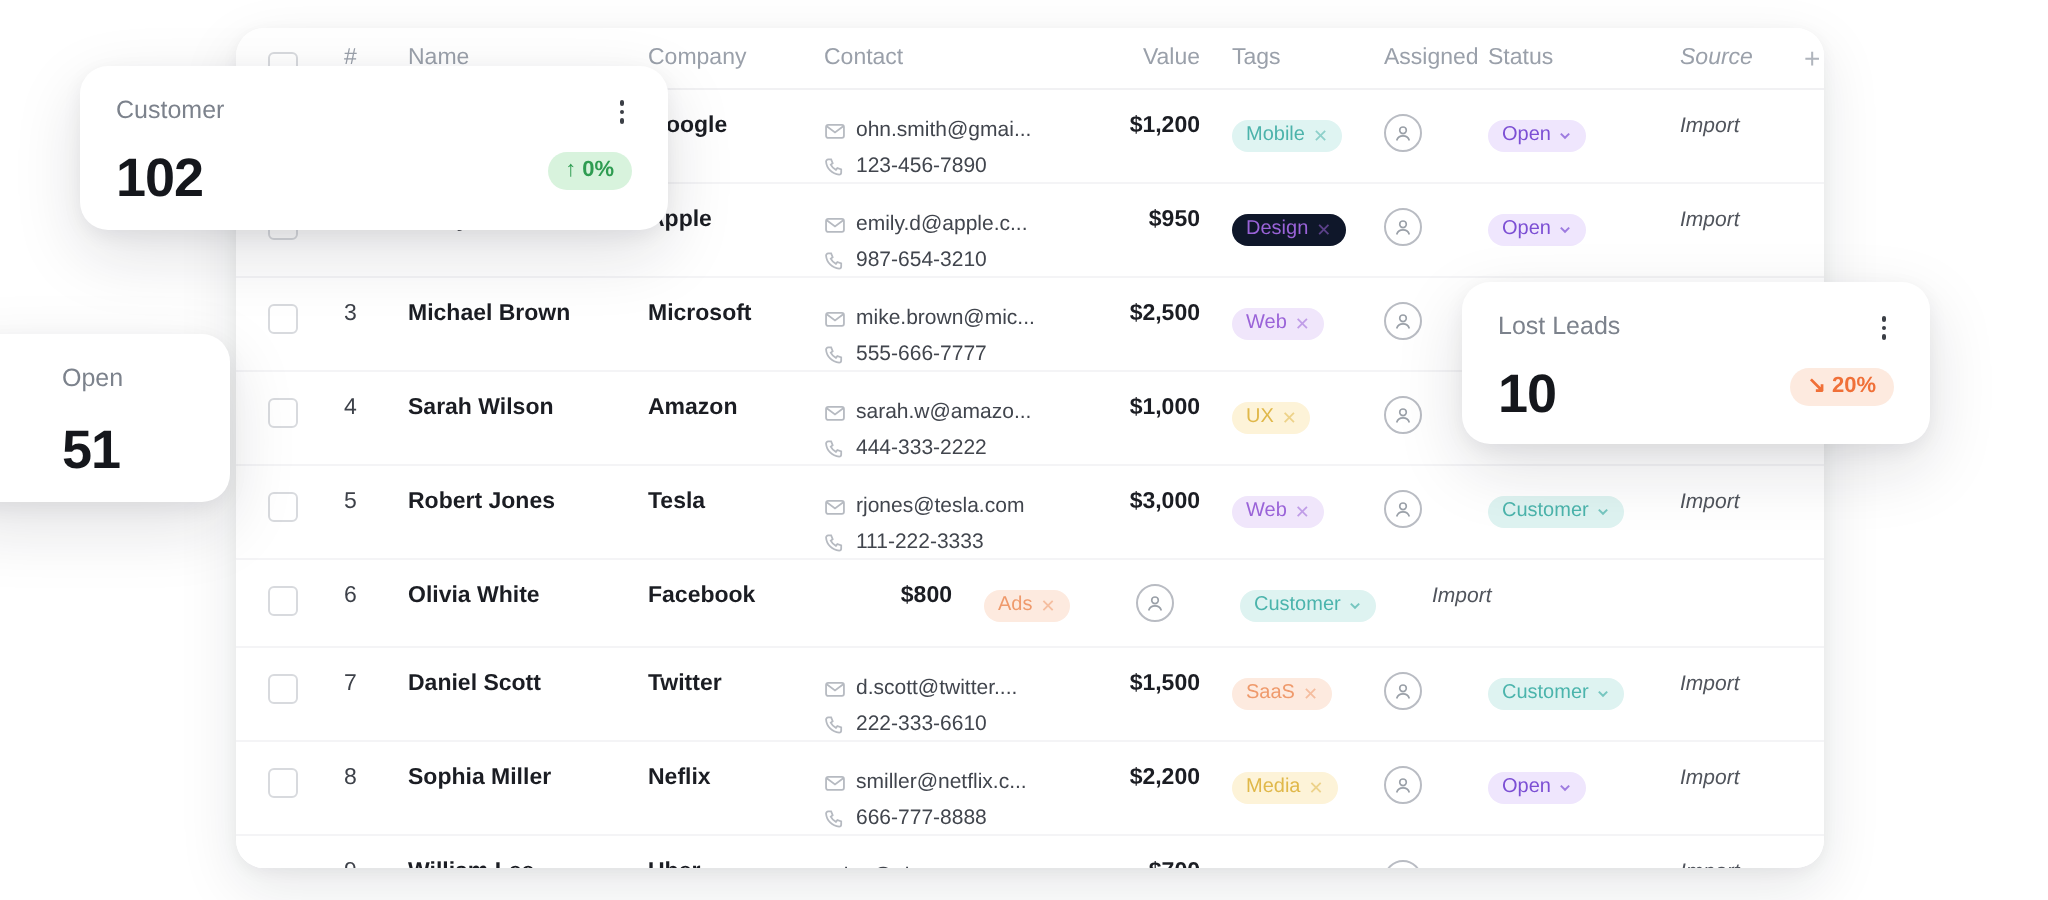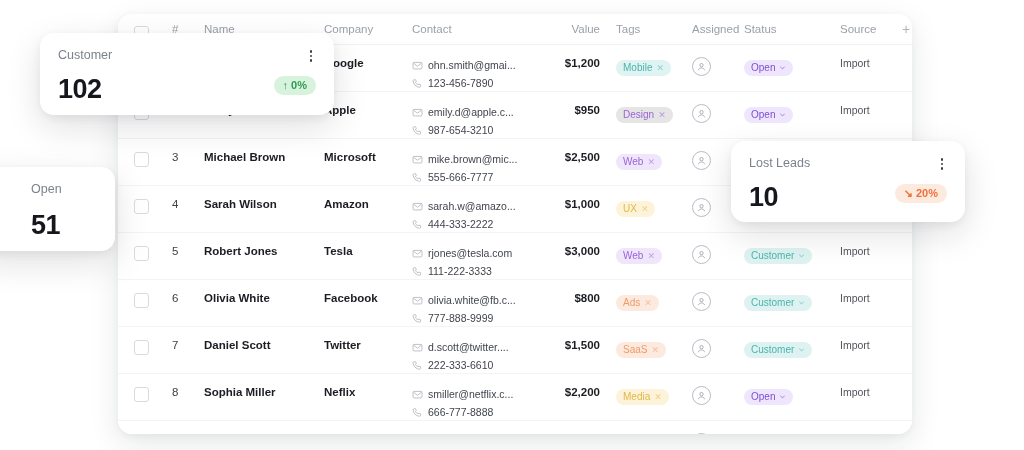--- a/index.html
+++ b/index.html
@@ -54,21 +54,21 @@
   
   .c-check   { width: 46px; flex: 0 0 46px; display:flex; justify-content:center; }
   .c-num     { width: 40px; flex: 0 0 40px; text-align: left; padding-left: 8px; box-sizing: border-box;}
   .c-name    { width: 120px; flex: 0 0 120px; }
   .c-company { width: 88px;  flex: 0 0 88px; }
   .c-contact { width: 124px; flex: 0 0 124px; }
   .c-value   { width: 64px;  flex: 0 0 64px; text-align: right; }
   .c-tags    { width: 80px;  flex: 0 0 80px; padding-left: 16px; box-sizing: border-box;}
   .c-assign  { width: 64px;  flex: 0 0 64px; padding-left: 12px; box-sizing: border-box;}
   .c-status  { width: 96px;  flex: 0 0 96px; }
-  .c-source  { width: 62px;  flex: 0 0 62px; }
+  .c-source  { width: 62px;  flex: 0 0 62px; font-style: italic; }
   .c-plus    { width: 30px;  flex: 0 0 30px; }
 
   .thead .c-num { padding-left: 8px; }
 
   .cell-pad { padding-top: 12px; }
 
   .chk {
     width: 13px; height: 13px;
     border: 1px solid #d8dade;
     border-radius: 3px;
@@ -286,21 +286,21 @@
           <div class="contact-line">
             <span class="ico">
               <svg width="11" height="11" viewBox="0 0 16 16" fill="none" stroke="currentColor" stroke-width="1.3">
                 <path d="M3 2.5h2.2l1.1 2.8-1.4 1a8.5 8.5 0 0 0 3.8 3.8l1-1.4 2.8 1.1V12c0 .8-.7 1.5-1.5 1.5A10.2 10.2 0 0 1 1.5 4C1.5 3.2 2.2 2.5 3 2.5z"></path>
               </svg>
             </span>
             <span class="txt">987-654-3210</span>
           </div>
         </div>
         <div class="c-value cell-pad value">$950</div>
-        <div class="c-tags cell-pad"><span class="tag" style="background:#e5e5e5;color:#9a63d8">
+        <div class="c-tags cell-pad"><span class="tag" style="background:#0f172a;color:#9a63d8">
             <span>Design</span>
             <span class="x">✕</span>
           </span></div>
         <div class="c-assign cell-pad">
           <span class="avatar">
             <svg width="11" height="11" viewBox="0 0 16 16" fill="none" stroke="#9aa0a8" stroke-width="1.2">
               <circle cx="8" cy="6" r="2.4"></circle>
               <path d="M3.4 13.4c.7-2.2 2.5-3.3 4.6-3.3s3.9 1.1 4.6 3.3"></path>
             </svg>
           </span>
@@ -458,39 +458,20 @@
         <div class="c-source cell-pad source">Import</div>
         <div class="c-plus"></div>
       </div>
       <div class="trow">
         <div class="c-check">
           <div class="chk"></div>
         </div>
         <div class="c-num cell-pad num">6</div>
         <div class="c-name cell-pad name">Olivia White</div>
         <div class="c-company cell-pad company">Facebook</div>
-        <div class="c-contact cell-pad">
-          <div class="contact-line">
-            <span class="ico">
-              <svg width="11" height="11" viewBox="0 0 16 16" fill="none" stroke="currentColor" stroke-width="1.3">
-                <rect x="1.5" y="3.5" width="13" height="9.5" rx="1.5"></rect>
-                <path d="M2 4.5l6 4.5 6-4.5"></path>
-              </svg>
-            </span>
-            <span class="txt">olivia.white@fb.c...</span>
-          </div>
-          <div class="contact-line">
-            <span class="ico">
-              <svg width="11" height="11" viewBox="0 0 16 16" fill="none" stroke="currentColor" stroke-width="1.3">
-                <path d="M3 2.5h2.2l1.1 2.8-1.4 1a8.5 8.5 0 0 0 3.8 3.8l1-1.4 2.8 1.1V12c0 .8-.7 1.5-1.5 1.5A10.2 10.2 0 0 1 1.5 4C1.5 3.2 2.2 2.5 3 2.5z"></path>
-              </svg>
-            </span>
-            <span class="txt">777-888-9999</span>
-          </div>
-        </div>
         <div class="c-value cell-pad value">$800</div>
         <div class="c-tags cell-pad"><span class="tag" style="background:#fdeadf;color:#ef9a6c">
             <span>Ads</span>
             <span class="x">✕</span>
           </span></div>
         <div class="c-assign cell-pad">
           <span class="avatar">
             <svg width="11" height="11" viewBox="0 0 16 16" fill="none" stroke="#9aa0a8" stroke-width="1.2">
               <circle cx="8" cy="6" r="2.4"></circle>
               <path d="M3.4 13.4c.7-2.2 2.5-3.3 4.6-3.3s3.9 1.1 4.6 3.3"></path>

